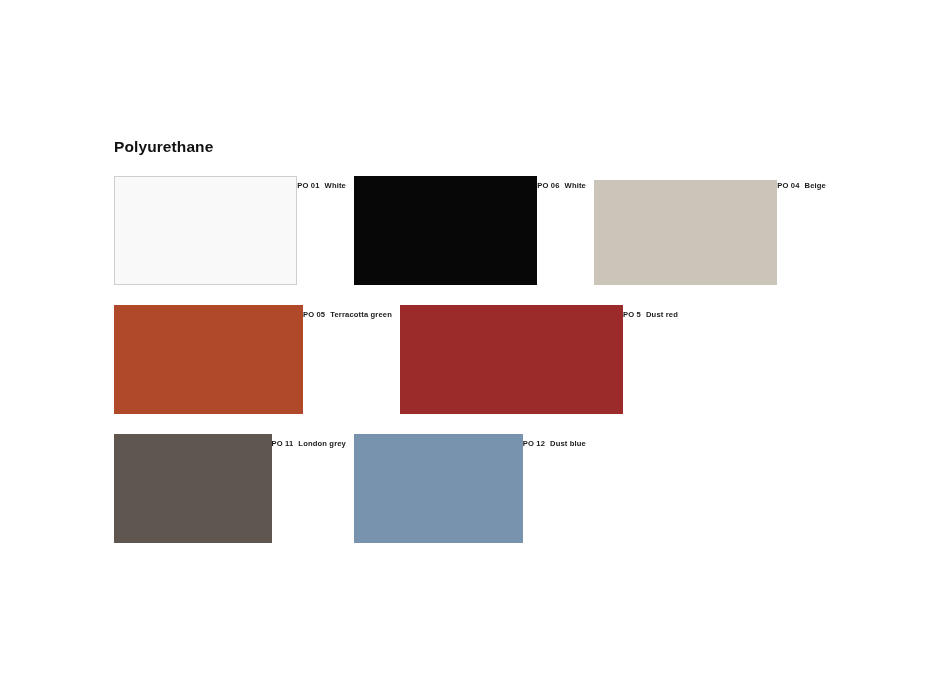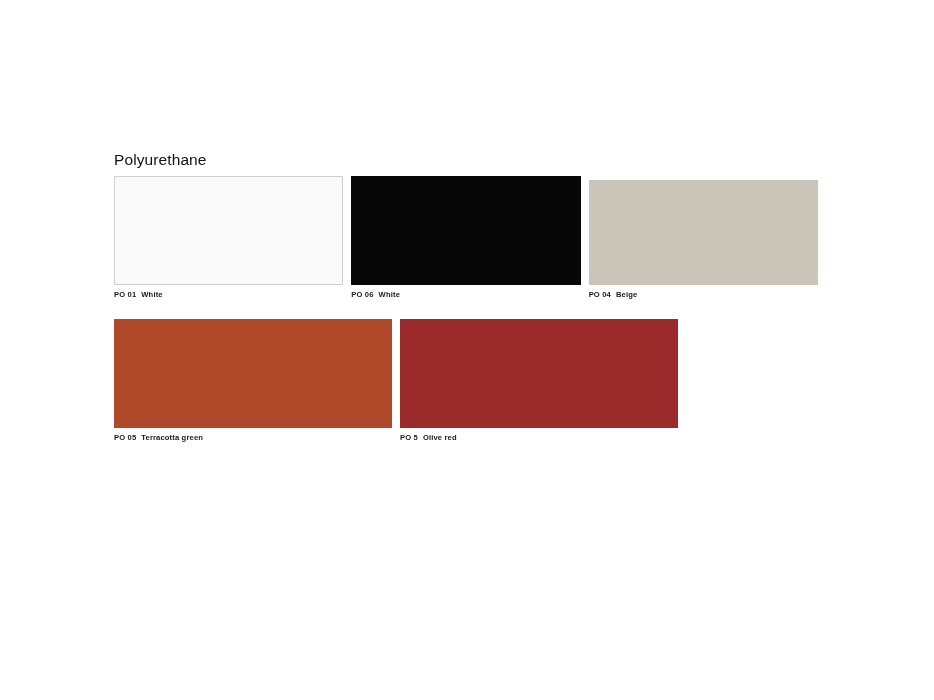--- a/index.html
+++ b/index.html
@@ -18,23 +18,23 @@
   .sheet {
     position: relative;
     width: 934px;
     height: 700px;
     box-sizing: border-box;
   }
 
   .page-title {
     position: absolute;
     left: 114px;
-    top: 151px;
+    top: 138px;
     font-size: 15.5px;
-    font-weight: normal;
+    font-weight: bold;
     color: #111111;
     letter-spacing: 0.1px;
     white-space: nowrap;
   }
 
   .swatch-grid {
     position: absolute;
     left: 114px;
     top: 176px;
     width: 716px;
@@ -46,25 +46,25 @@
     margin-bottom: 20px;
   }
   .swatch-row:last-child {
     margin-bottom: 0;
   }
 
   .swatch-cell {
     width: 278px;
     margin-right: 8px;
     display: flex;
-    flex-direction: column;
+    flex-direction: row;
     justify-content: center;
   }
   .swatch-cell:last-child {
-    margin-right: 12px;
+    margin-right: 4px;
   }
   .swatch-cell.empty {
     visibility: hidden;
   }
 
   .swatch-chip {
     width: 100%;
     height: 109px;
     box-sizing: border-box;
   }
@@ -110,18 +110,29 @@
           <div class="swatch-label"><span class="code">PO 04</span><span class="name">Beige</span></div>
         </div>
       </div>
       <div class="swatch-row">
         <div class="swatch-cell">
           <div class="swatch-chip" style="background: rgb(176, 72, 42);"></div>
           <div class="swatch-label"><span class="code">PO 05</span><span class="name">Terracotta green</span></div>
         </div>
         <div class="swatch-cell">
           <div class="swatch-chip" style="background: rgb(155, 42, 42);"></div>
-          <div class="swatch-label"><span class="code">PO 5</span><span class="name">Olive red</span></div>
+          <div class="swatch-label"><span class="code">PO 5</span><span class="name">Dust red</span></div>
         </div>
+      </div>
+      <div class="swatch-row">
+        <div class="swatch-cell">
+          <div class="swatch-chip" style="background: rgb(95, 86, 79);"></div>
+          <div class="swatch-label"><span class="code">PO 11</span><span class="name">London grey</span></div>
+        </div>
+        <div class="swatch-cell">
+          <div class="swatch-chip" style="background: rgb(119, 147, 174);"></div>
+          <div class="swatch-label"><span class="code">PO 12</span><span class="name">Dust blue</span></div>
+        </div>
+        <div class="swatch-cell empty"></div>
       </div>
     </div>
 
 </div>
 
 </body></html>

